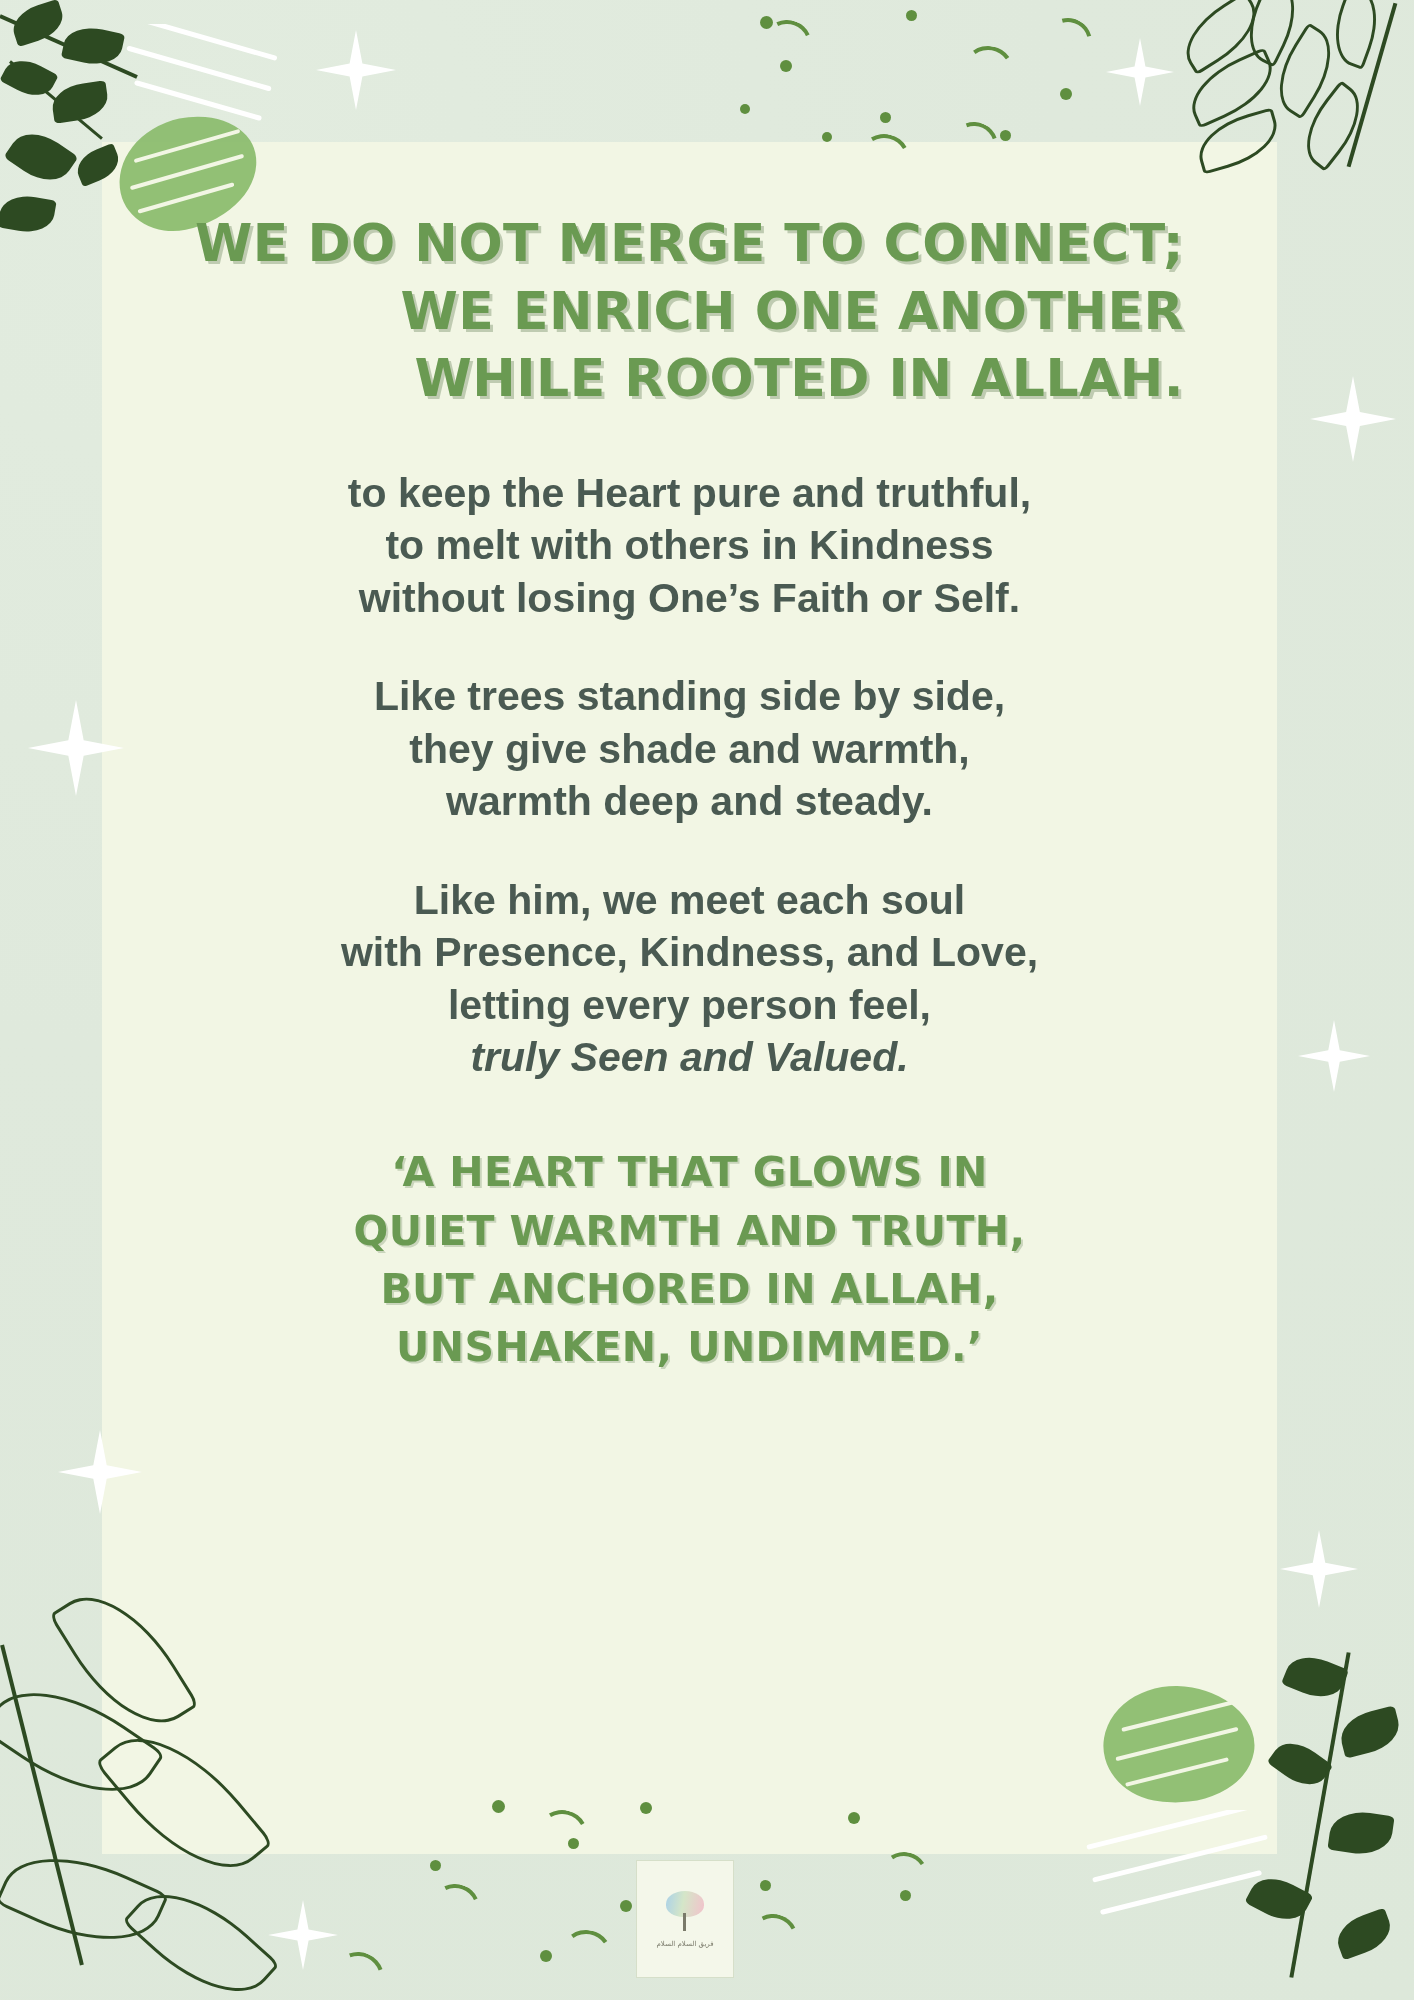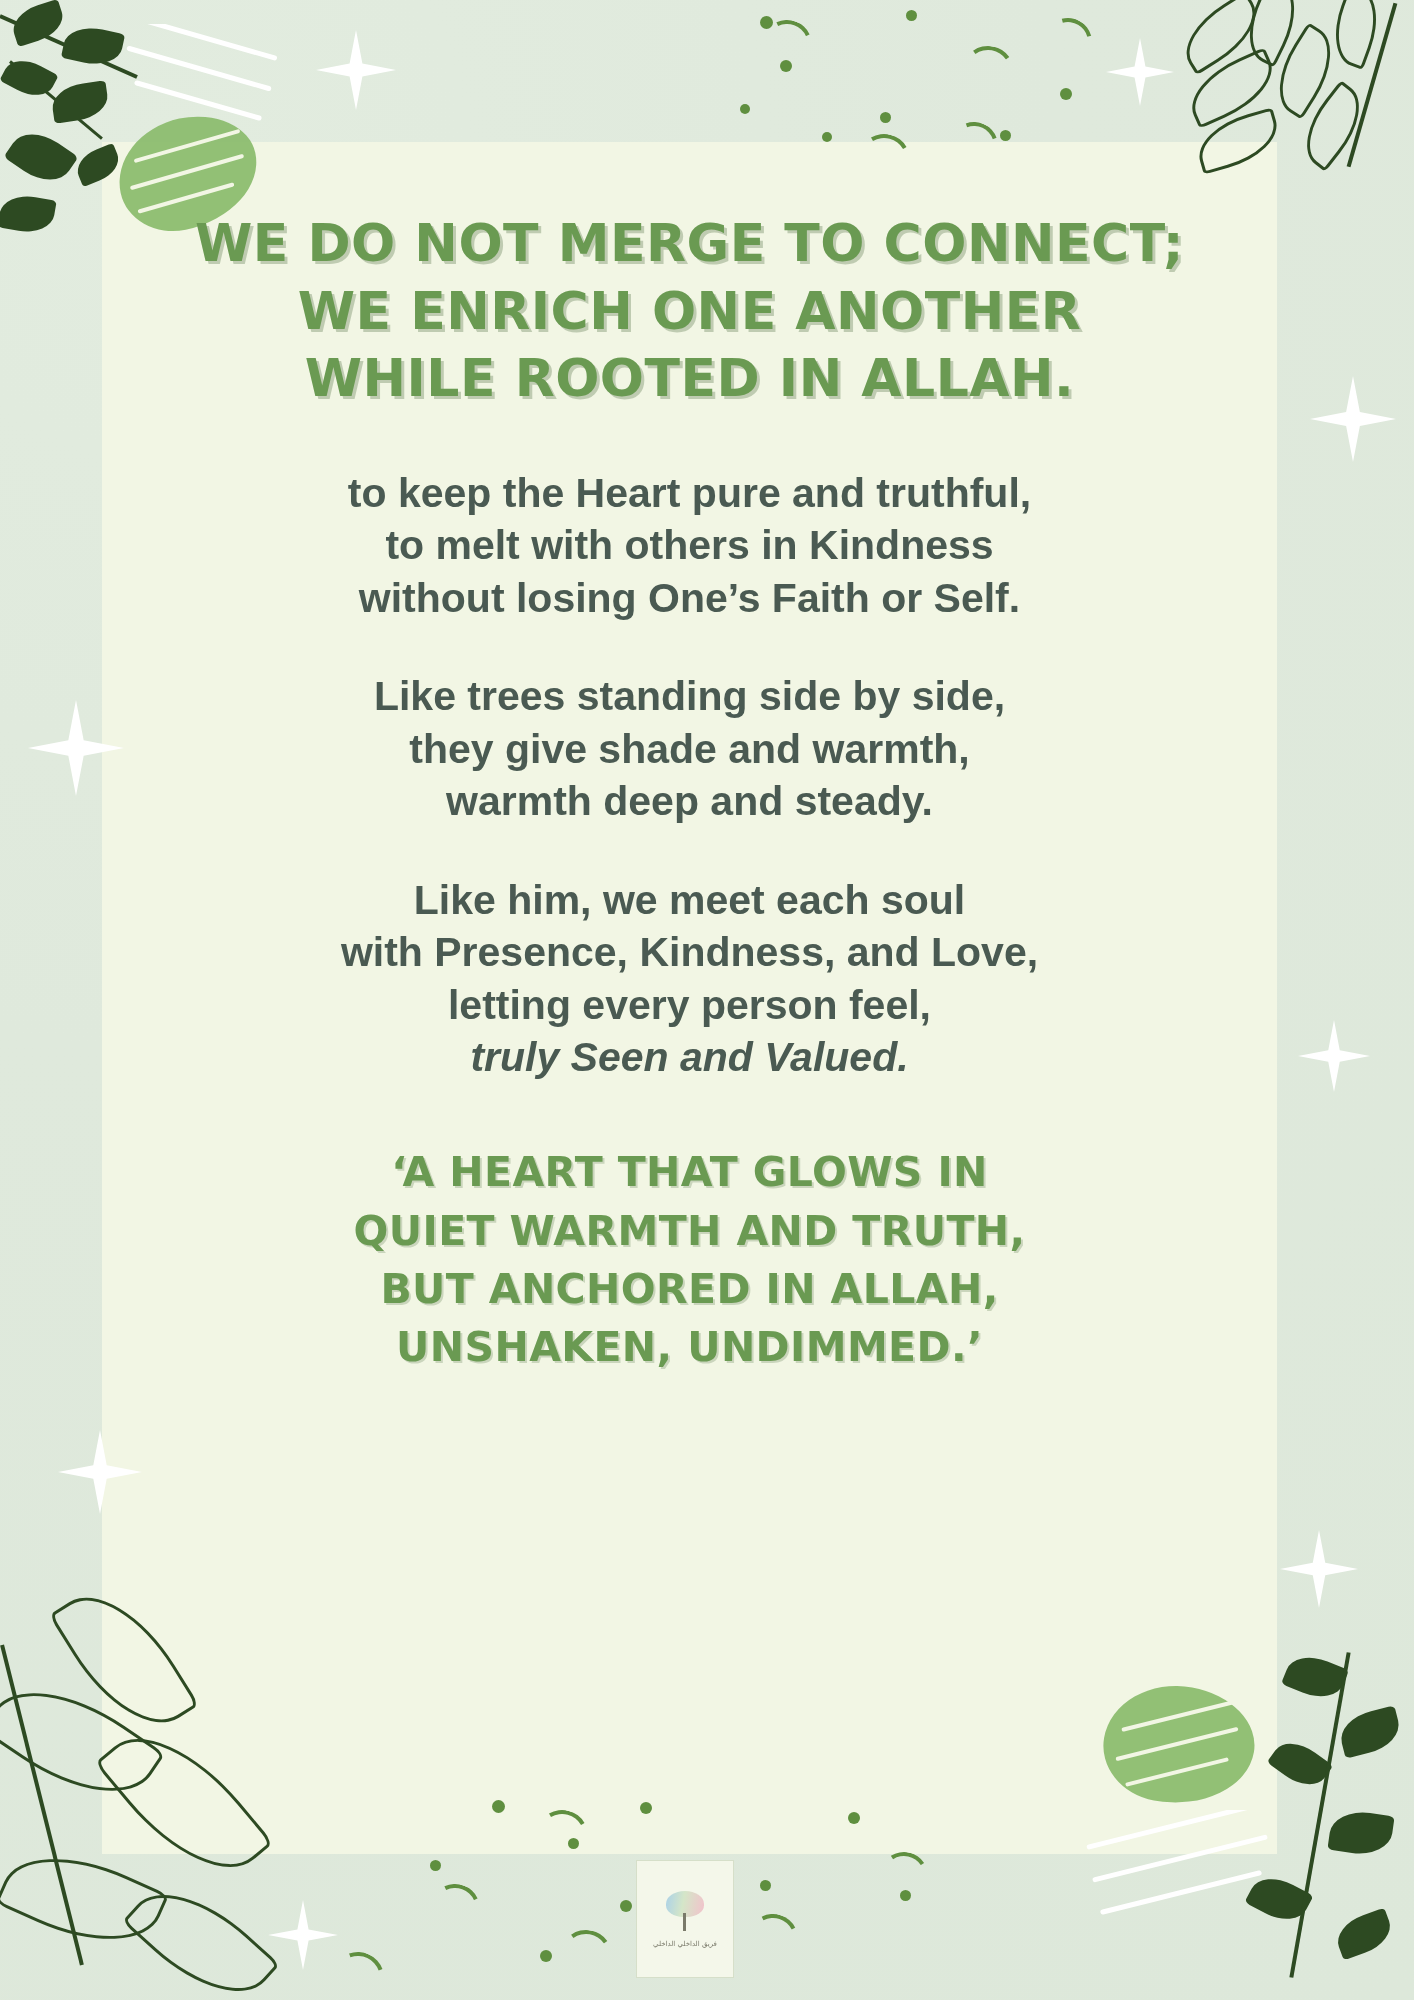--- a/index.html
+++ b/index.html
@@ -47,21 +47,21 @@
     z-index: 6;
   }
 
   .headline {
     font-family: "DejaVu Sans", sans-serif;
     font-weight: 700;
     font-size: 52px;
     line-height: 1.30;
     letter-spacing: 0.5px;
     color: #6a9a52;
-    text-align: center;
+    text-align: right;
     text-transform: uppercase;
     text-shadow: 3px 3px 0 rgba(60,95,45,0.28);
     margin: 0 0 28px 0;
     padding: 0 30px;
   }
   .headline .hl-line { display: block; }
 
   .stanza {
     font-family: "Liberation Sans", sans-serif;
     font-weight: 700;
@@ -330,16 +330,16 @@
     <div class="arc" style="left:332px; top:1952px; width:44px; height:44px; transform:rotate(205deg);"></div>
     <div class="arc" style="left:880px; top:1852px; width:40px; height:40px; transform:rotate(192deg);"></div>
 
   </div>
 
   <div class="logo-box">
     <div class="logo-mark">
       <div class="logo-tree-top"></div>
       <div class="logo-trunk"></div>
     </div>
-    <div class="logo-caption">فريق الداخلي الداخلي</div>
+    <div class="logo-caption">فريق السلام السلام</div>
   </div>
 
 </div>
 
 </body></html>

